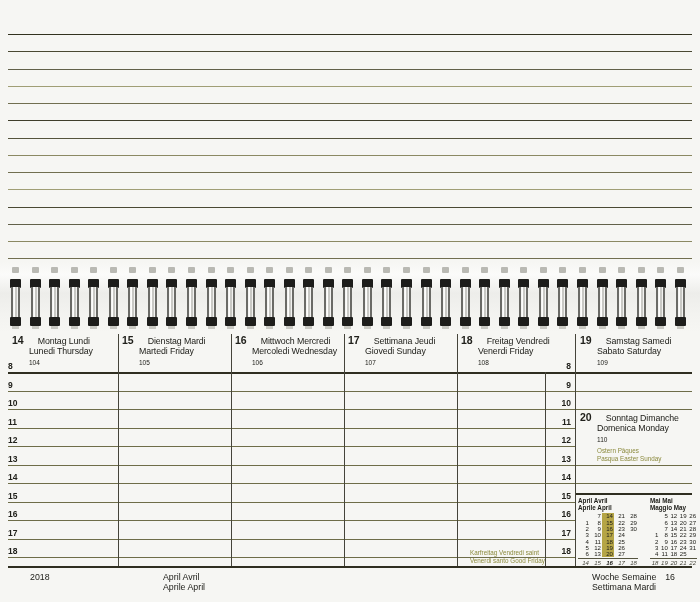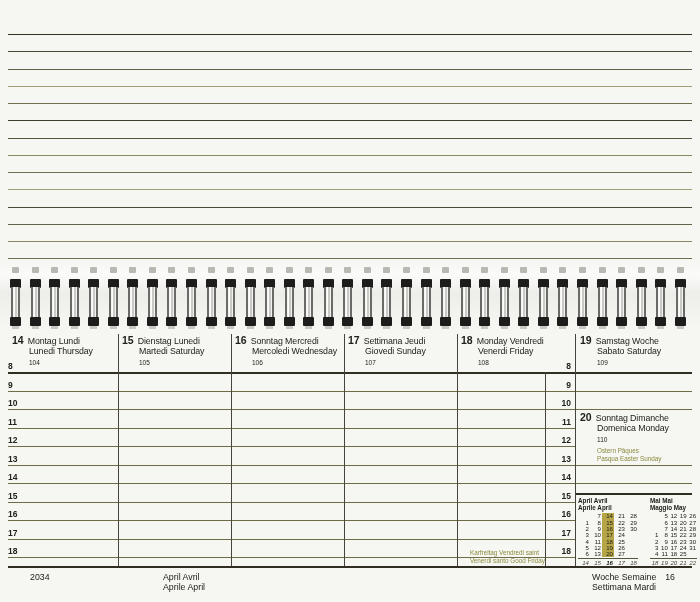--- a/index.html
+++ b/index.html
@@ -21,21 +21,21 @@
   
   .grid{position:absolute;left:0;top:332px;width:700px;height:270px;}
   .hline{position:absolute;height:1px;background:#6e6d48;}
   .hline.thick{height:2px;background:#2f2e20;}
   .vline{position:absolute;width:1px;background:#45443a;}
   .hour{position:absolute;font:700 8.5px/10px "Liberation Sans",sans-serif;color:#22221c;}
   .hour.r{width:26px;text-align:right;}
   .day-head{position:absolute;width:106px;}
   .dh1{display:flex;align-items:baseline;gap:4px;}
   .dnum{font:700 10.5px/11px "Liberation Sans",sans-serif;}
-  .dname{font:400 8.8px/10px "Liberation Sans",sans-serif;letter-spacing:-0.1px;white-space:nowrap;}
+  .dname{font:400 8.8px/10px "Liberation Sans",sans-serif;letter-spacing:-0.1px;white-space:nowrap;margin-left:10px;}
   .dh2{font:400 8.8px/10px "Liberation Sans",sans-serif;letter-spacing:-0.1px;padding-left:17px;white-space:nowrap;}
   .doy{font:400 6.5px/8px "Liberation Sans",sans-serif;padding-left:17px;margin-top:3px;}
   .holiday{font:400 6.3px/7.5px "Liberation Sans",sans-serif;color:#8b8a3d;white-space:nowrap;}
   .sun-hol{padding-left:17px;margin-top:3px;}
   .fri-note{position:absolute;left:470px;top:217px;}
   
   .mc{position:absolute;top:165px;}
   .mc-title{font:700 6.3px/7.2px "Liberation Sans",sans-serif;white-space:nowrap;}
   .mc-body{margin-top:2px;}
   .mc-row{display:flex;height:6.3px;}
@@ -324,54 +324,54 @@
       <div class="dh1">
           <span class="dnum">14</span>
           <span class="dname">Montag Lundi</span>
         </div>
       <div class="dh2">Lunedi Thursday</div>
       <div class="doy">104</div>
     </div>
     <div class="day-head" style="left:122px;top:3px">
       <div class="dh1">
           <span class="dnum">15</span>
-          <span class="dname">Dienstag Lunedi</span>
-        </div>
-      <div class="dh2">Martedi Saturday</div>
+          <span class="dname">Dienstag Mardi</span>
+        </div>
+      <div class="dh2">Martedi Friday</div>
       <div class="doy">105</div>
     </div>
     <div class="day-head" style="left:235px;top:3px">
       <div class="dh1">
           <span class="dnum">16</span>
-          <span class="dname">Sonntag Mercredi</span>
+          <span class="dname">Mittwoch Mercredi</span>
         </div>
       <div class="dh2">Mercoledi Wednesday</div>
       <div class="doy">106</div>
     </div>
     <div class="day-head" style="left:348px;top:3px">
       <div class="dh1">
           <span class="dnum">17</span>
           <span class="dname">Settimana Jeudi</span>
         </div>
       <div class="dh2">Giovedi Sunday</div>
       <div class="doy">107</div>
     </div>
     <div class="day-head" style="left:461px;top:3px">
       <div class="dh1">
           <span class="dnum">18</span>
-          <span class="dname">Monday Vendredi</span>
+          <span class="dname">Freitag Vendredi</span>
         </div>
       <div class="dh2">Venerdi Friday</div>
       <div class="doy">108</div>
     </div>
 
     <div class="day-head" style="left:580px;top:3px">
       <div class="dh1">
           <span class="dnum">19</span>
-          <span class="dname">Samstag Woche</span>
+          <span class="dname">Samstag Samedi</span>
         </div>
       <div class="dh2">Sabato Saturday</div>
       <div class="doy">109</div>
     </div>
 
     <div class="day-head" style="left:580px;top:80px">
       <div class="dh1">
           <span class="dnum">20</span>
           <span class="dname">Sonntag Dimanche</span>
         </div>
@@ -508,21 +508,21 @@
           <div class="mc-row mc-week">
             <div class="mc-cell">18</div>
             <div class="mc-cell">19</div>
             <div class="mc-cell">20</div>
             <div class="mc-cell">21</div>
             <div class="mc-cell">22</div>
           </div>
         </div>
       </div>
 
-    <div class="ftxt" style="left:30px;top:241px">2034</div>
+    <div class="ftxt" style="left:30px;top:241px">2018</div>
     <div class="ftxt" style="left:163px;top:241px">
       <div>April Avril</div>
       <div>Aprile April</div>
     </div>
     <div class="ftxt" style="left:592px;top:241px">
       <div>Woche Semaine</div>
       <div>Settimana Mardi</div>
     </div>
     <div class="ftxt" style="left:655px;top:241px;width:20px;text-align:right">16</div>
   <div class="hline thick" style="left: 8px; width: 684px; top: 40px;"></div>

